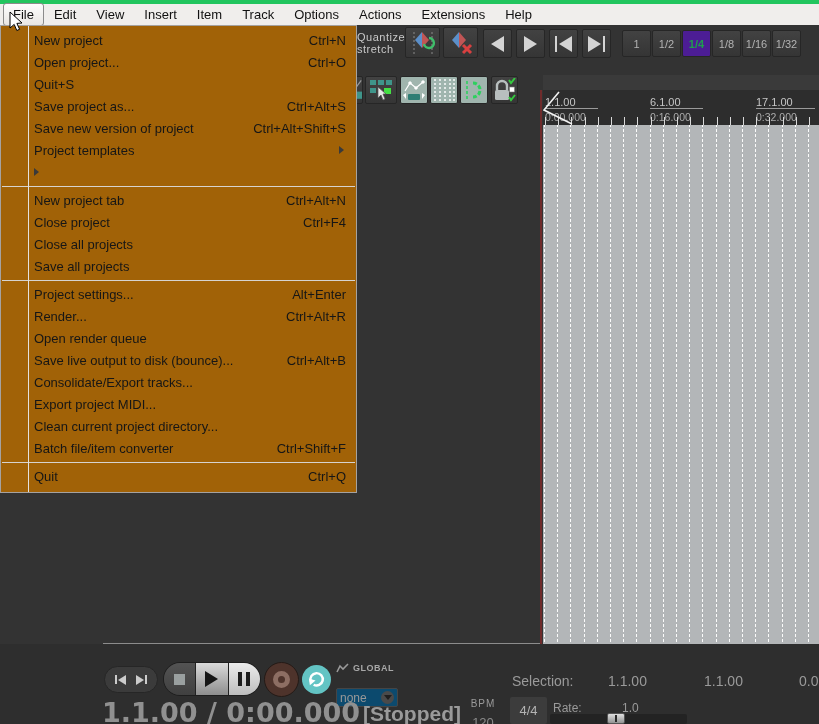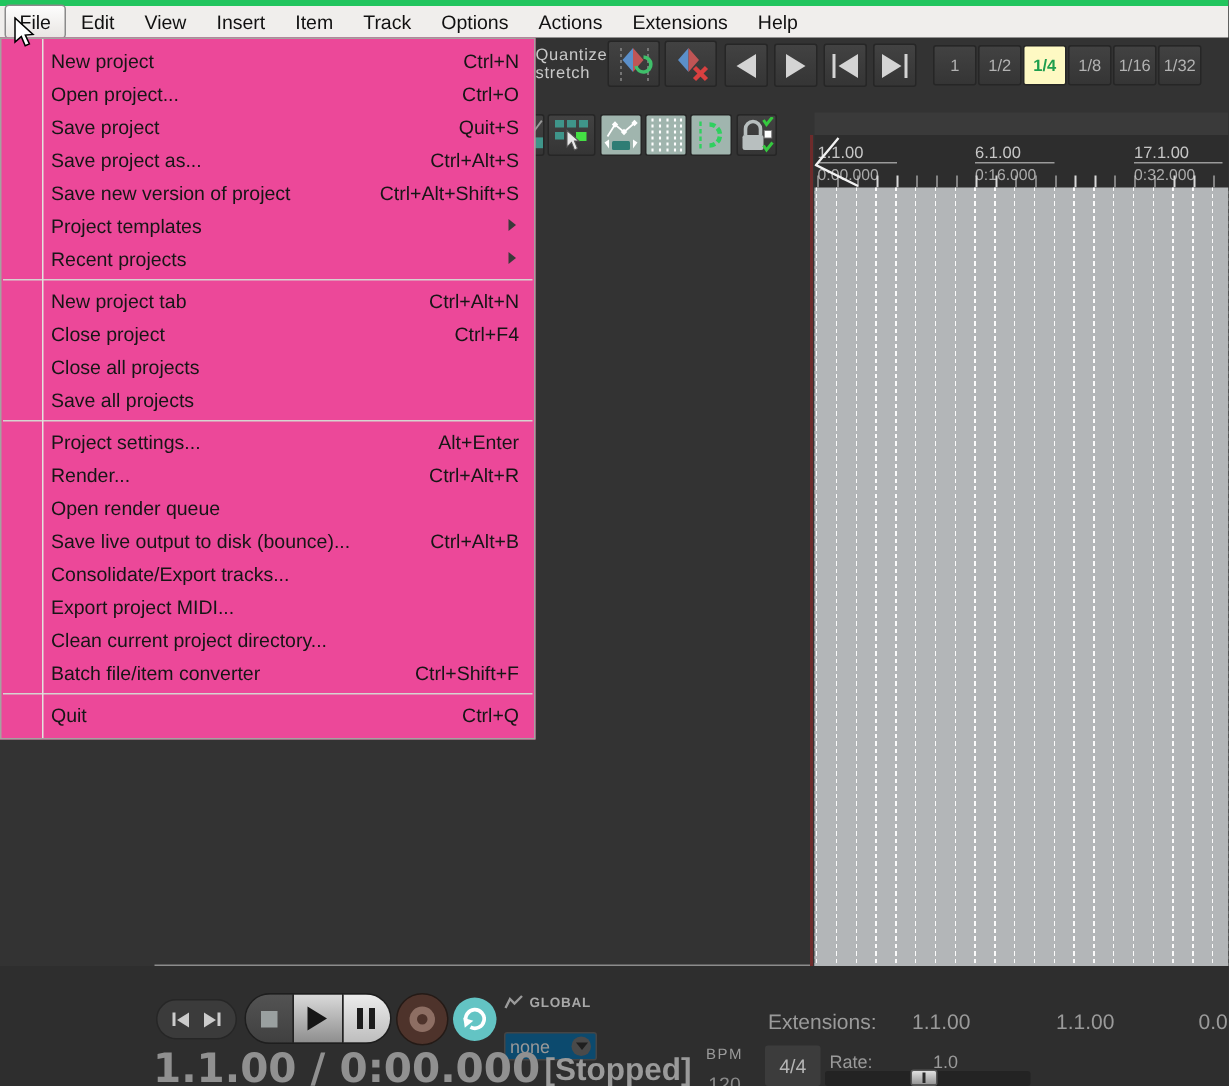--- a/index.html
+++ b/index.html
@@ -7,37 +7,37 @@
        font-family:"Liberation Sans",sans-serif;-webkit-font-smoothing:antialiased;}
   .abs{position:absolute;}
 
   
   .menubar{left:0;top:0;width:819px;height:25px;background:#f0eeec;border-top:4px solid #22c55e;
            box-sizing:border-box;display:flex;align-items:center;padding-left:3px;z-index:50;}
   .mb-item{font-size:13px;color:#111;padding:3px 9px;border:1px solid transparent;line-height:15px;}
   .mb-item.active{border:1px solid #8b8b8b;border-radius:3px;background:linear-gradient(#fdfdfd,#e9e6e3);}
 
   
-  .dropdown{left:0;top:25px;width:357px;height:468px;background:#ec4899;border:1px solid #a5a2a0;
+  .dropdown{left:0;top:25px;width:357px;height:468px;background:#a16207;border:1px solid #a5a2a0;
             box-sizing:border-box;z-index:100;padding-top:3px;}
   .dd-gutter{position:absolute;left:27px;top:0;bottom:0;width:1px;background:#e4e1de;}
   .dd-item{height:22px;display:flex;align-items:center;padding-left:33px;padding-right:10px;font-size:13px;color:#161616;position:relative;}
   .dd-label{flex:1;}
   .dd-short{color:#161616;}
   .dd-arrow{width:0;height:0;border-left:5px solid #3a3a3a;border-top:4px solid transparent;border-bottom:4px solid transparent;margin-right:2px;}
   .dd-sep{height:6px;display:flex;align-items:center;padding:0 1px;}
   .dd-sep > div{height:1px;background:#d6d3d0;width:100%;}
 
   
   .tbtn{background:linear-gradient(#424242,#353535);border:1px solid #262626;border-radius:2px;
         box-sizing:border-box;display:flex;align-items:center;justify-content:center;}
   .tbtn.lit{background:#a0b5ae;}
   .quantize-label{color:#c9c9c9;font-size:11px;line-height:12px;text-align:left;letter-spacing:.5px;}
   .gridbtn{font-size:11px;color:#b3b3b3;}
-  .gridbtn.sel{background:#fef9c3;color:#1f9e4e;font-weight:bold;}
+  .gridbtn.sel{background:#4c1d95;color:#1f9e4e;font-weight:bold;}
   .navtri{width:0;height:0;border-top:8px solid transparent;border-bottom:8px solid transparent;}
   .navtri.left{border-right:13px solid #d4d4d4;}
   .navtri.right{border-left:13px solid #d4d4d4;}
   .navbar{width:2px;height:16px;background:#d4d4d4;}
 
   
   .ruler-top{left:543px;top:75px;width:276px;height:15px;background:#3a3a3a;}
   .ruler{left:543px;top:90px;width:276px;height:35px;background:#2d2d2d;overflow:hidden;}
   .rmark{position:absolute;top:2px;}
   .rmeasure{font-size:11px;color:#c6c6c6;border-bottom:1px solid #9a9a9a;padding:0 22px 0 0;display:inline-block;}
@@ -315,21 +315,21 @@
   </div>
 
 <div class="abs rate-l">Rate:</div>
 <div class="abs rate-v">1.0</div>
 <div class="abs rate-track">
   <div class="rate-thumb">
       <i></i>
     </div>
 </div>
 
-<div class="abs sel-t" style="left:512px;">Extensions:</div>
+<div class="abs sel-t" style="left:512px;">Selection:</div>
 <div class="abs sel-t" style="left:608px;">1.1.00</div>
 <div class="abs sel-t" style="left:704px;">1.1.00</div>
 <div class="abs sel-t" style="left:799px;">0.0</div>
 
 <div class="abs menubar">
   <span class="mb-item active">File</span>
   <span class="mb-item">Edit</span>
   <span class="mb-item">View</span>
   <span class="mb-item">Insert</span>
   <span class="mb-item">Item</span>
@@ -345,37 +345,35 @@
 
   <div class="dd-item">
       <span class="dd-label">New project</span>
       <span class="dd-short">Ctrl+N</span>
     </div>
   <div class="dd-item">
       <span class="dd-label">Open project...</span>
       <span class="dd-short">Ctrl+O</span>
     </div>
   <div class="dd-item">
-      <span class="dd-label">Save project</span>
       <span class="dd-short">Quit+S</span>
     </div>
   <div class="dd-item">
       <span class="dd-label">Save project as...</span>
       <span class="dd-short">Ctrl+Alt+S</span>
     </div>
   <div class="dd-item">
       <span class="dd-label">Save new version of project</span>
       <span class="dd-short">Ctrl+Alt+Shift+S</span>
     </div>
   <div class="dd-item">
       <span class="dd-label">Project templates</span>
       <span class="dd-arrow"></span>
     </div>
   <div class="dd-item">
-      <span class="dd-label">Recent projects</span>
       <span class="dd-arrow"></span>
     </div>
 
   <div class="dd-sep">
       <div></div>
     </div>
 
   <div class="dd-item">
       <span class="dd-label">New project tab</span>
       <span class="dd-short">Ctrl+Alt+N</span>

